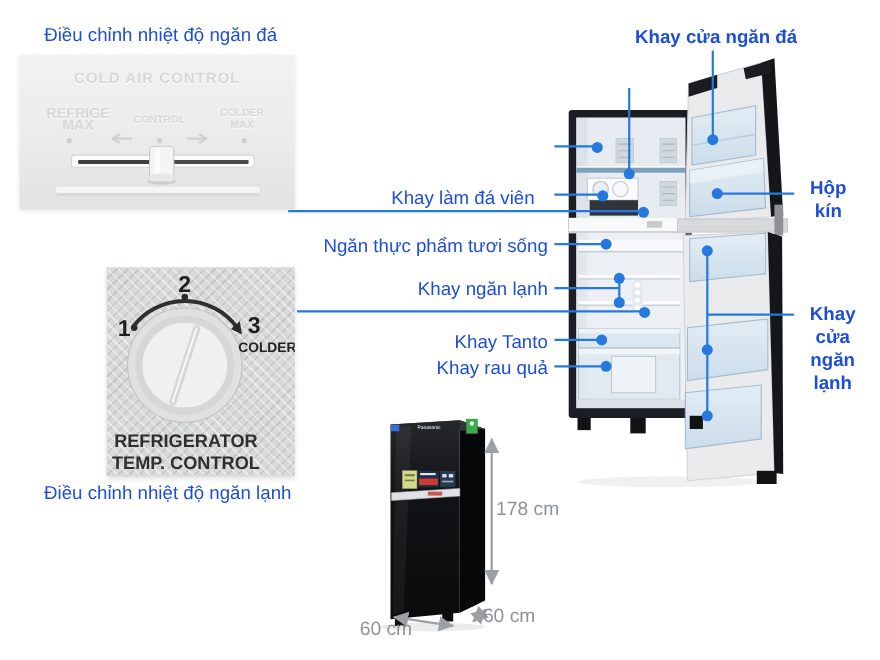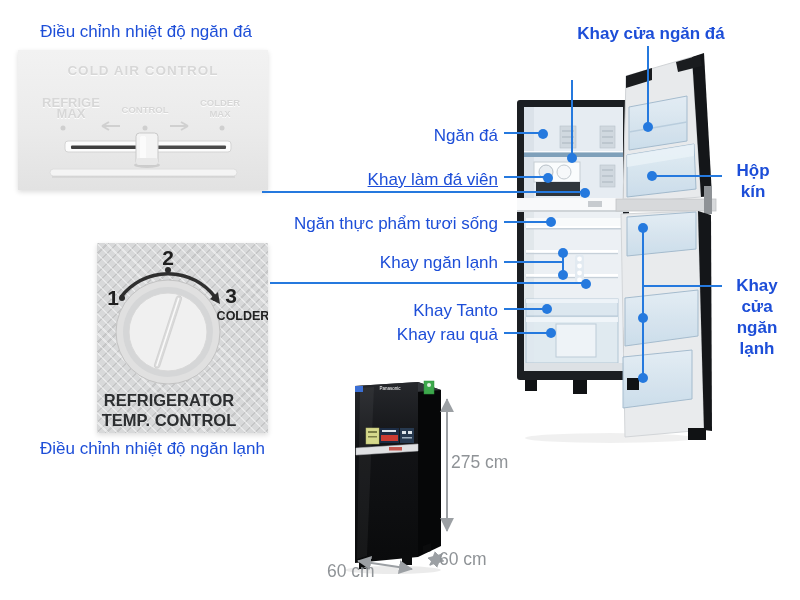--- a/index.html
+++ b/index.html
@@ -9,21 +9,21 @@
   
   .lbl{position:absolute;font-size:17px;color:#1d4ed8;line-height:1.25;white-space:nowrap;z-index:6;}
   .lbl.center{text-align:center;font-weight:bold;}
   .lbl.right{text-align:right;}
   .lbl.wrap{white-space:normal;}
   #lbl-freezer-title{left:18px;top:21px;width:256px;text-align:center;}
   #lbl-fridge-title{left:40px;top:438px;width:272px;}
   #lbl-khay-cua-ngan-da{left:551px;top:23px;width:200px;}
   #lbl-khay-ngan-da{left:439px;top:59px;width:200px;}
   #lbl-ngan-da{left:288px;top:125px;width:210px;}
-  #lbl-khay-lam-da-vien{left:288px;top:169px;width:210px;text-decoration:underline;}
+  #lbl-khay-lam-da-vien{left:276px;top:169px;width:210px;}
   #lbl-ngan-thuc-pham{left:268px;top:213px;width:230px;}
   #lbl-khay-ngan-lanh{left:288px;top:252px;width:210px;}
   #lbl-khay-tanto{left:288px;top:300px;width:210px;}
   #lbl-khay-rau-qua{left:288px;top:324px;width:210px;}
   #lbl-hop-kin{left:727px;top:160px;width:52px;line-height:21px;}
   #lbl-khay-cua-ngan-lanh{left:723px;top:275px;width:68px;line-height:21px;}
   .dim{position:absolute;font-size:17.5px;color:#8f9397;white-space:nowrap;z-index:6;}
   #dim-height{left:451px;top:452px;}
   #dim-width{left:327px;top:561px;}
   #dim-depth{left:439px;top:549px;}
@@ -307,26 +307,25 @@
       <line x1="447" y1="399" x2="447" y2="531" marker-start="url(#dimarr)" marker-end="url(#dimarr)"></line>
       <line x1="358" y1="561" x2="412" y2="569" marker-start="url(#dimarr)" marker-end="url(#dimarr)"></line>
       <line x1="430" y1="565" x2="442" y2="554" marker-start="url(#dimarr)" marker-end="url(#dimarr)"></line>
     </g>
   </svg>
 
   <div class="lbl" id="lbl-freezer-title">Điều chỉnh nhiệt độ ngăn đá</div>
   <div class="lbl" id="lbl-fridge-title">Điều chỉnh nhiệt độ ngăn lạnh</div>
 
   <div class="lbl center" id="lbl-khay-cua-ngan-da">Khay cửa ngăn đá</div>
-  <div class="lbl right" id="lbl-ngan-da">Ngăn đá</div>
   <div class="lbl right" id="lbl-khay-lam-da-vien">Khay làm đá viên</div>
   <div class="lbl center wrap" id="lbl-hop-kin">Hộp kín</div>
   <div class="lbl right" id="lbl-ngan-thuc-pham">Ngăn thực phẩm tươi sống</div>
   <div class="lbl right" id="lbl-khay-ngan-lanh">Khay ngăn lạnh</div>
   <div class="lbl right" id="lbl-khay-tanto">Khay Tanto</div>
   <div class="lbl right" id="lbl-khay-rau-qua">Khay rau quả</div>
   <div class="lbl center wrap" id="lbl-khay-cua-ngan-lanh">Khay cửa ngăn lạnh</div>
 
-  <div class="dim" id="dim-height">275 cm</div>
+  <div class="dim" id="dim-height">178 cm</div>
   <div class="dim" id="dim-width">60 cm</div>
   <div class="dim" id="dim-depth">60 cm</div>
 
 </div>
 
 </body></html>

